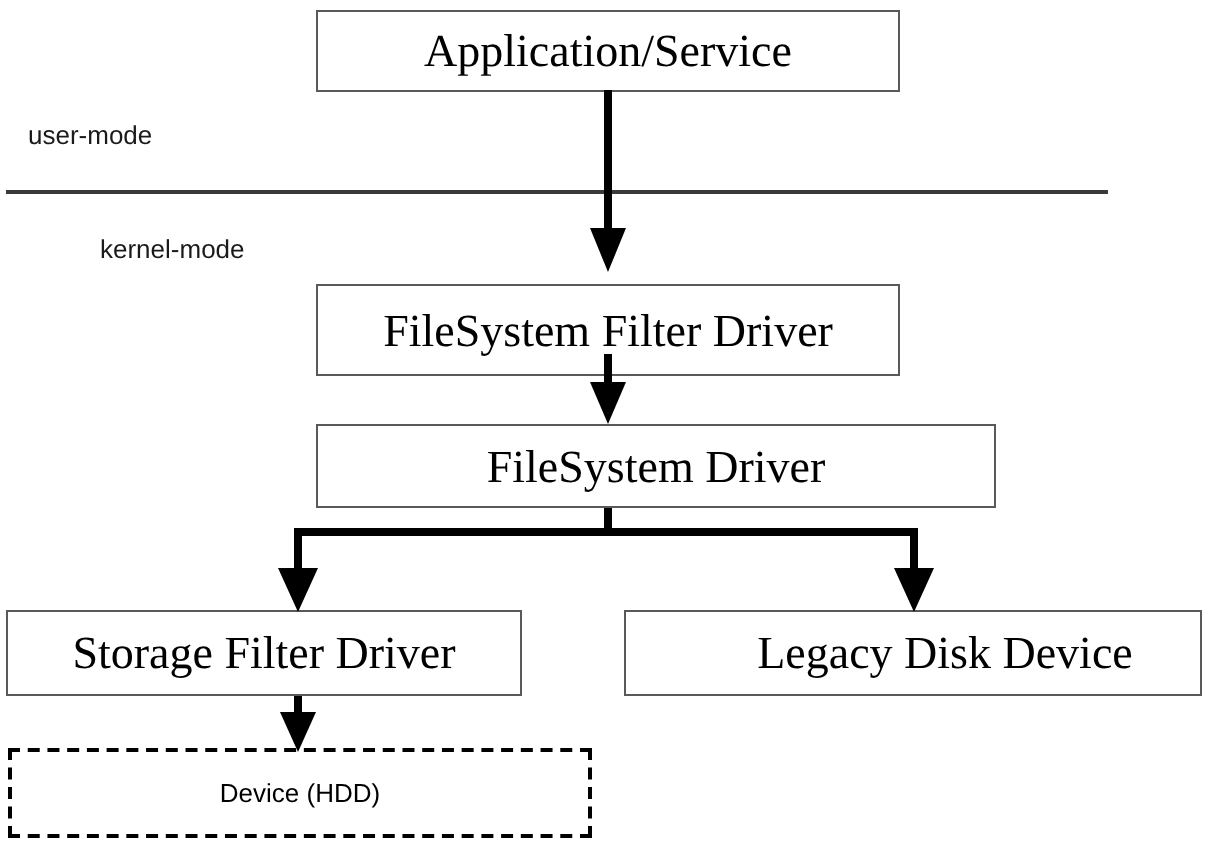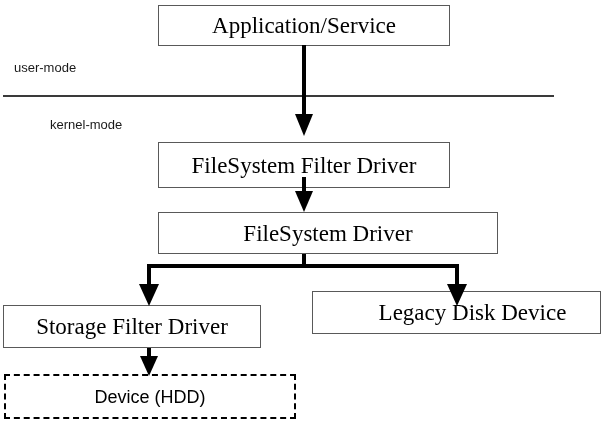--- a/index.html
+++ b/index.html
@@ -27,21 +27,21 @@
     justify-content: center;
     font-family: "Liberation Serif", "DejaVu Serif", serif;
     font-size: 23px;
     color: #000000;
     line-height: 1;
     white-space: nowrap;
   }
   .box.dashed {
     border: 2px dashed #000000;
     font-family: "Liberation Sans", "DejaVu Sans", sans-serif;
-    font-size: 18px;
+    font-size: 13px;
   }
   .mode-label {
     position: absolute;
     font-family: "Liberation Sans", "DejaVu Sans", sans-serif;
     font-size: 13px;
     color: #1a1a1a;
     white-space: nowrap;
     text-align: right;
   }
   .divider {
@@ -63,21 +63,21 @@
 <div id="diagram">
 
   <div class="box" style="left:158px; top:5px; width:292px; height:41px;">Application/Service</div>
 
   <div class="box" style="left:158px; top:123px; width:292px; height:46px;margin-top:19px;">FileSystem Filter Driver</div>
 
   <div class="box" style="left:158px; top:212px; width:340px; height:42px;">FileSystem Driver</div>
 
   <div class="box" style="left:3px; top:305px; width:258px; height:43px;">Storage Filter Driver</div>
 
-  <div class="box" style="left:312px; top:291px; width:289px; height:43px;padding-left:32px;">Legacy Disk Device</div>
+  <div class="box" style="left:312px; top:305px; width:289px; height:43px;padding-left:32px;">Legacy Disk Device</div>
 
   <div class="box dashed" style="left:4px; top:374px; width:292px; height:45px;">Device (HDD)</div>
 
   <div class="mode-label" style="left:14px; top:60px;">user-mode</div>
 
   <div class="mode-label" style="left:14px; top:117px;padding-left:36px;">kernel-mode</div>
 
   <div class="divider" style="left:3px; top:95px; width:551px; height:2px;"></div>
 
   <svg id="arrow-layer" viewBox="0 0 605 425">

